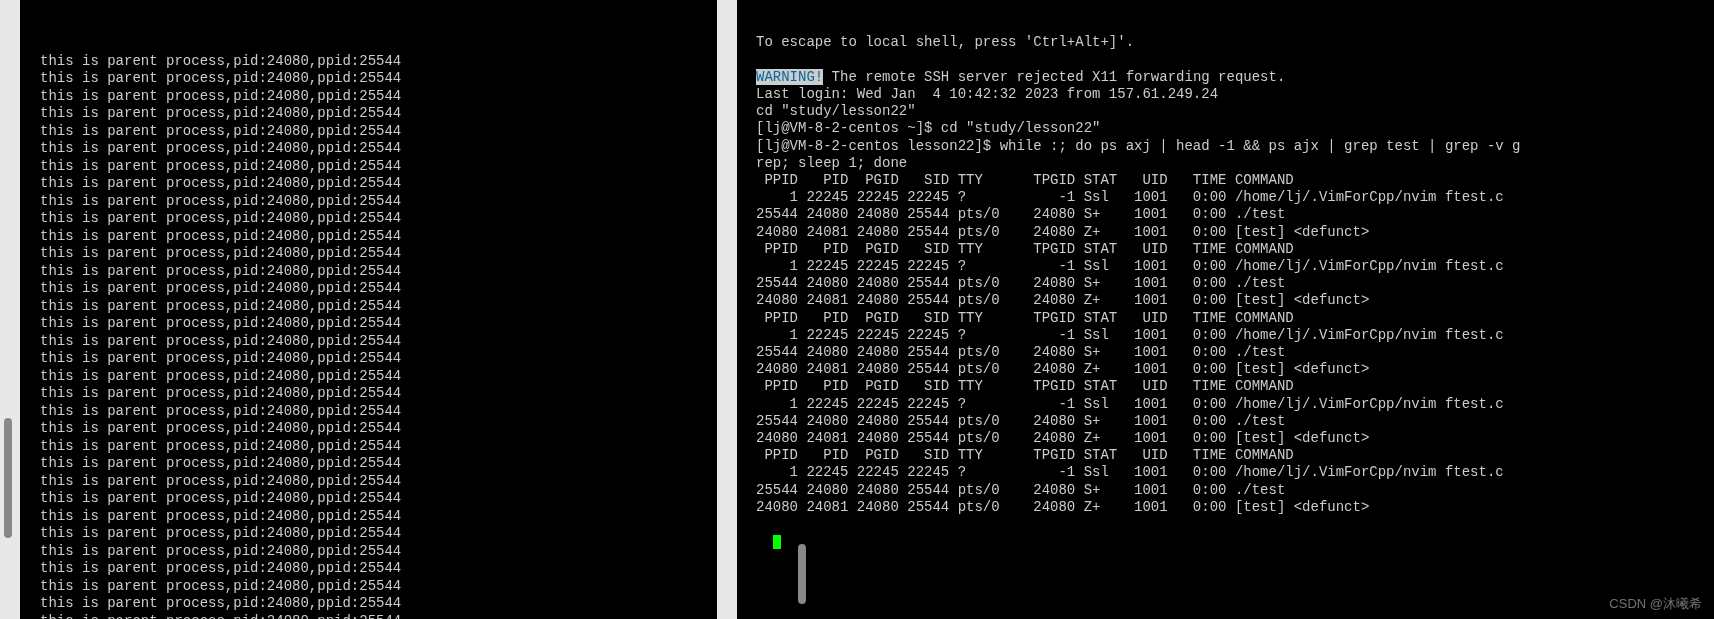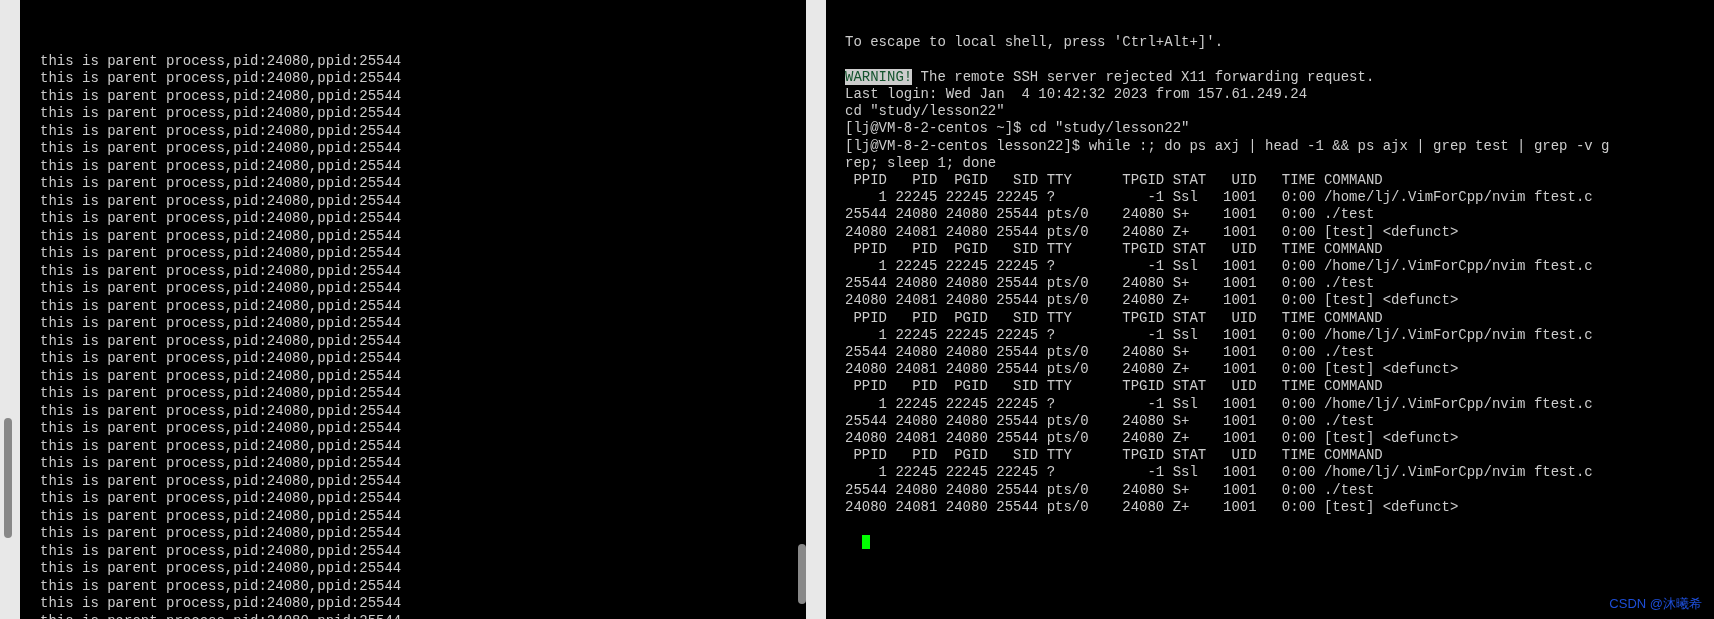--- a/index.html
+++ b/index.html
@@ -14,21 +14,21 @@
   overflow: hidden;
 }
 .pane {
   background: #000;
   color: #ccc;
   white-space: pre;
   overflow: hidden;
   position: relative;
 }
 .left-pane {
-  width: 806px;
+  width: 717px;
   height: 619px;
   padding-left: 40px;
   line-height: 17.5px;
 }
 .divider {
   width: 20px;
   height: 619px;
   background: #e8e8e8;
   position: relative;
 }
@@ -58,33 +58,33 @@
 .right-scroll {
   position: absolute;
   left: 798px;
   top: 544px;
   width: 8px;
   height: 60px;
   background: #888;
   border-radius: 4px;
 }
 .line { color: #ccc; }
-.hlwarn { background: #ccc; color: #14532d; }
+.hlwarn { background: #ccc; color: #0369a1; }
 .cursor {
   display: inline-block;
   width: 8px;
   height: 14px;
   background: #0f0;
   vertical-align: middle;
 }
 .watermark {
   position: absolute;
   right: 12px;
   bottom: 6px;
-  color: #1d4ed8;
+  color: #737373;
   font-size: 13px;
   font-family: sans-serif;
 }
 </style>
 </head>
 <body>
 
 <div class="pane left-pane">
   <div class="left-gutter">
     <div class="left-scrollthumb"></div>

